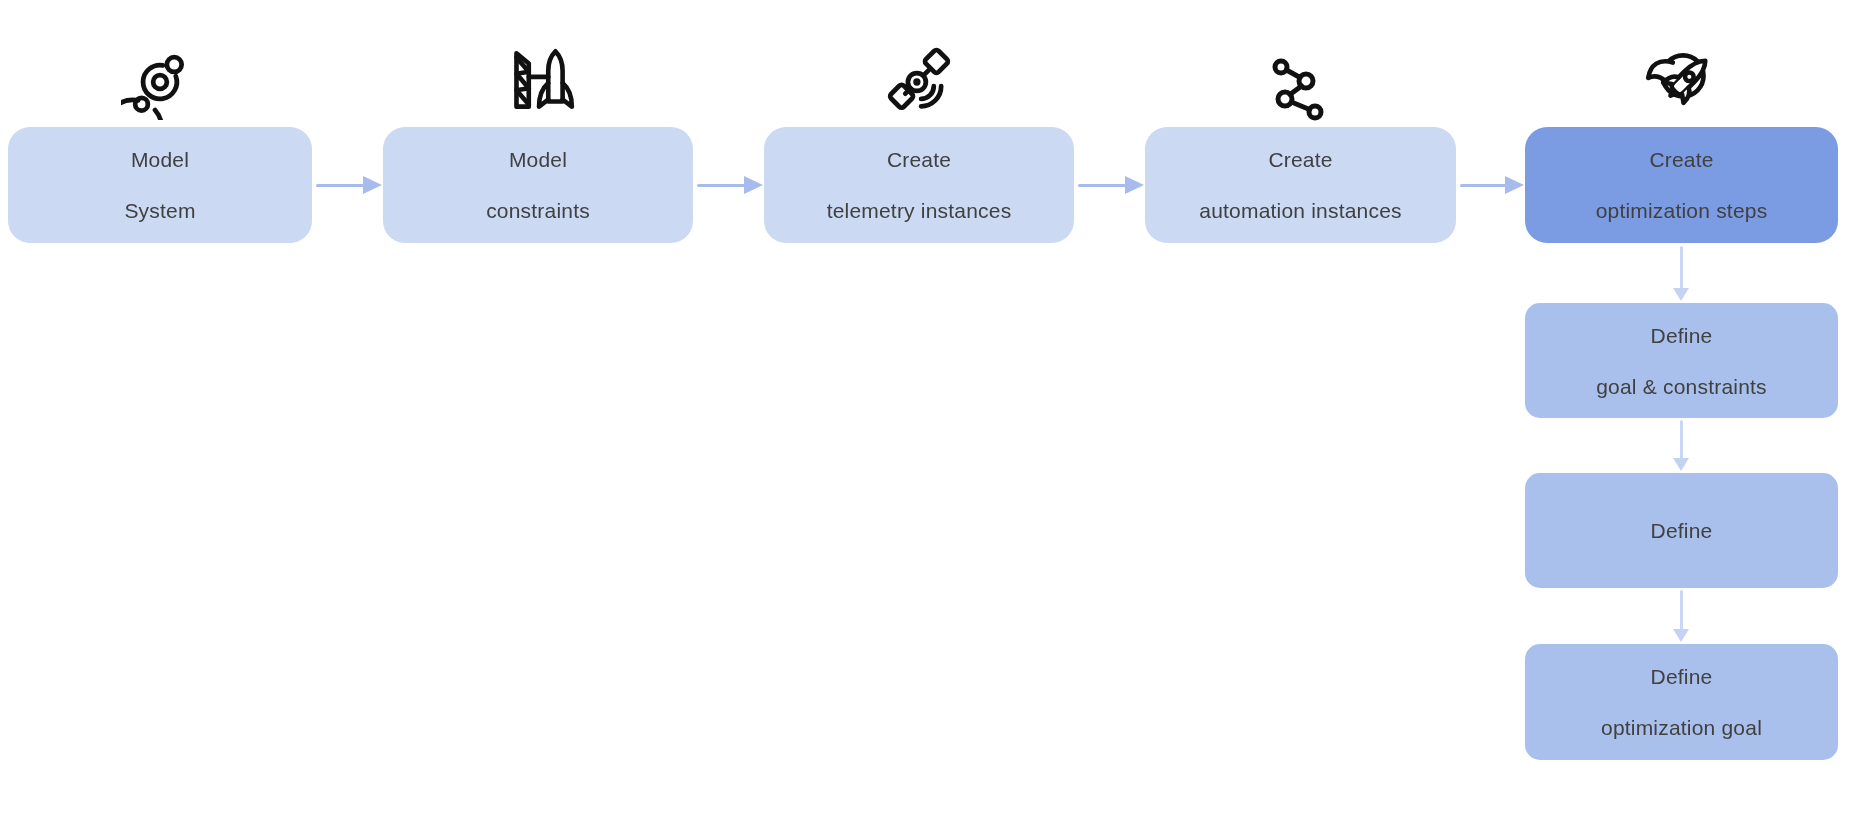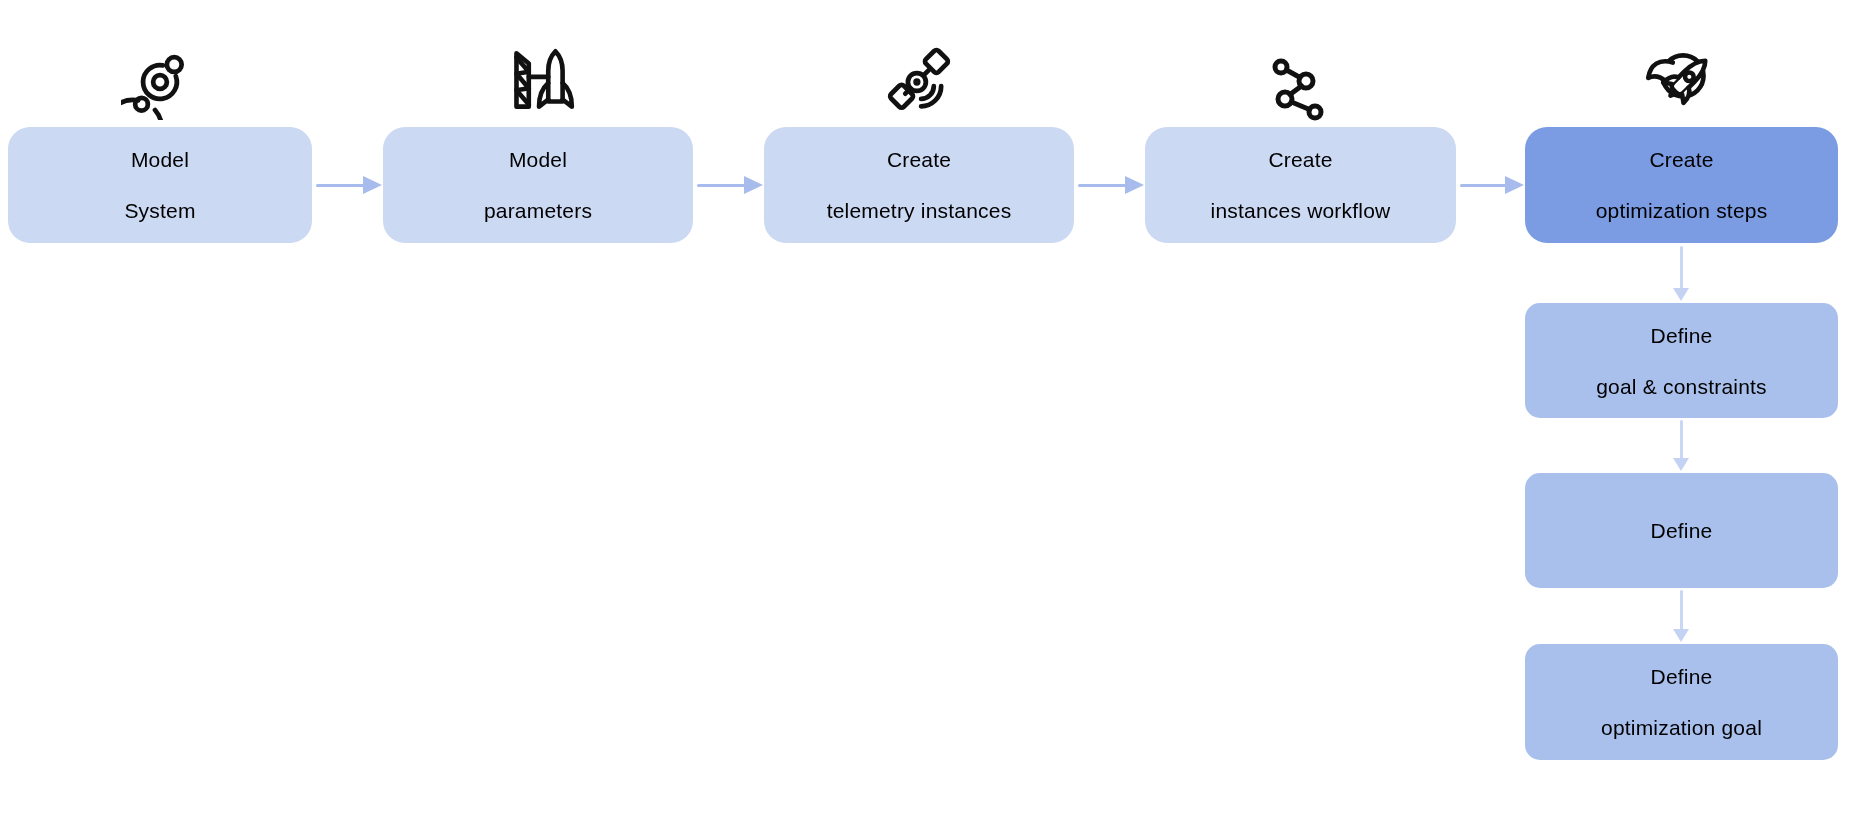--- a/index.html
+++ b/index.html
@@ -1,18 +1,18 @@
 <!DOCTYPE html>
 <html><head>
 <meta charset="utf-8">
 <style>
   html,body{margin:0;padding:0;background:#ffffff;}
   .canvas{
     position:relative;width:1850px;height:828px;background:#ffffff;overflow:hidden;
-    font-family:"Liberation Sans","DejaVu Sans",sans-serif;color:#000000;
+    font-family:"Liberation Sans","DejaVu Sans",sans-serif;color:#404040;
   }
   .node{
     position:absolute;border-radius:22px;display:flex;align-items:center;justify-content:center;
     text-align:center;font-size:21px;line-height:31px;letter-spacing:.2px;
   }
   .node.light{background:#ccd9f3;}
   .node.active{background:#7b9ce3;}
   .node.sub{background:#a9c0ec;border-radius:15px;}
   .icon-slot{position:absolute;width:82px;height:80px;display:flex;align-items:flex-end;justify-content:center;}
   .icon-slot svg{display:block;}
@@ -96,35 +96,35 @@
   <div class="node light" style="left:8px;top:127px;width:304px;height:116px;">
     <div>
       <span>Model</span>
       <span class="l2">System</span>
     </div>
   </div>
 
   <div class="node light" style="left:383px;top:127px;width:310px;height:116px;">
     <div>
       <span>Model</span>
-      <span class="l2">parameters</span>
+      <span class="l2">constraints</span>
     </div>
   </div>
 
   <div class="node light" style="left:764px;top:127px;width:310px;height:116px;">
     <div>
       <span>Create</span>
       <span class="l2">telemetry instances</span>
     </div>
   </div>
 
   <div class="node light" style="left:1145px;top:127px;width:311px;height:116px;">
     <div>
       <span>Create</span>
-      <span class="l2">instances workflow</span>
+      <span class="l2">automation instances</span>
     </div>
   </div>
 
   <div class="node active" style="left:1525px;top:127px;width:313px;height:116px;">
     <div>
       <span>Create</span>
       <span class="l2">optimization steps</span>
     </div>
   </div>
 

